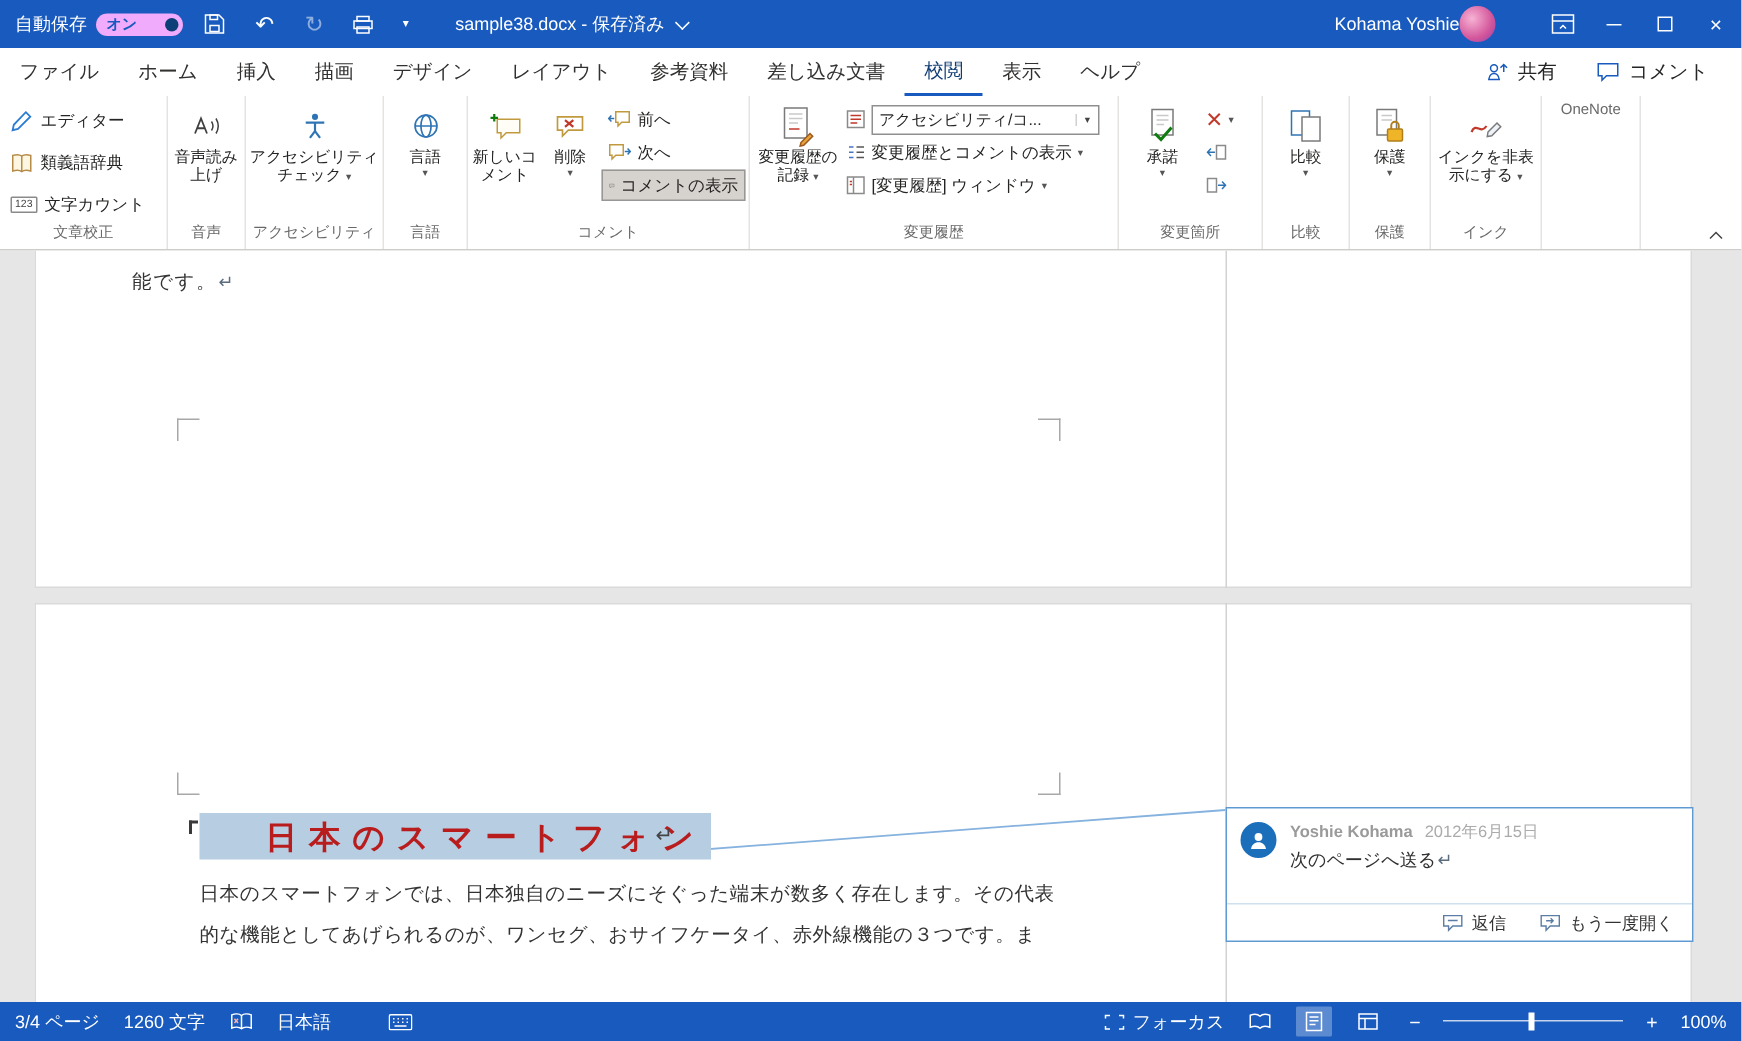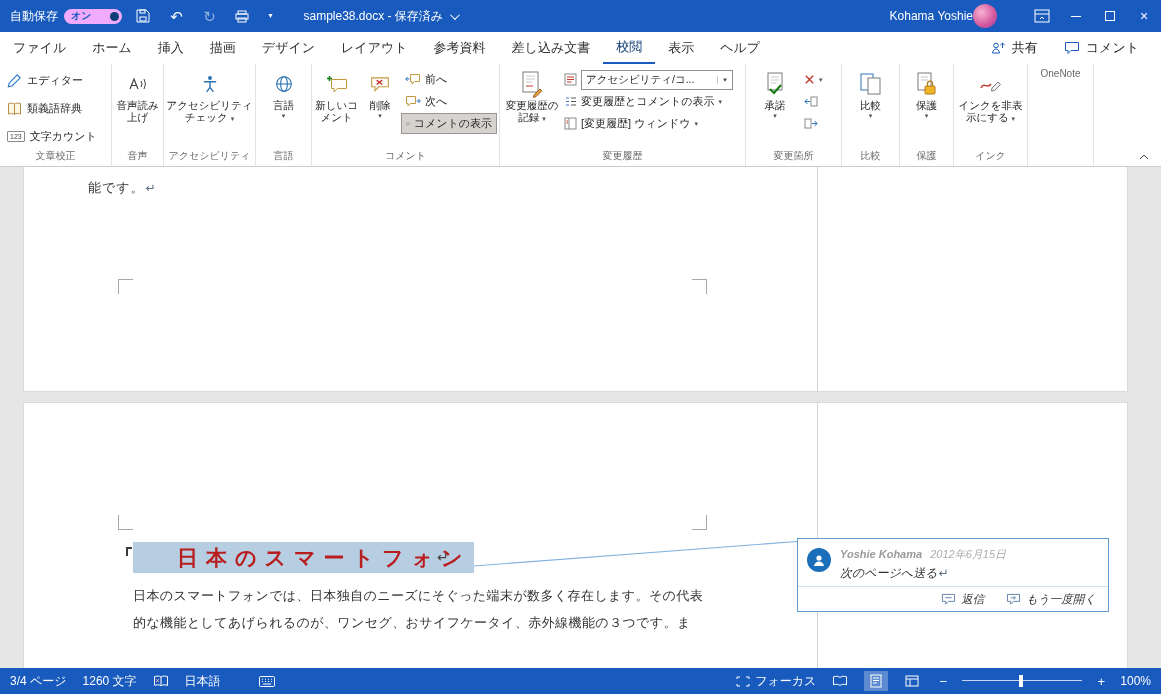--- a/index.html
+++ b/index.html
@@ -87,22 +87,22 @@
   .hl-text{font-size:21px;font-weight:600;color:#b91c1c;letter-spacing:8px;white-space:nowrap;margin-left:40px;}
   .h-pilcrow{position:absolute;left:436px;top:382px;font-size:14px;color:#444;}
   .anchor-mark{position:absolute;left:126px;top:380px;width:6px;height:9px;
     border-left:2px solid #3a3a3a;border-top:2px solid #3a3a3a;}
   .bodyline{position:absolute;left:133px;font-size:13px;letter-spacing:0.4px;white-space:nowrap;}
   .bl1{top:420px;}
   .bl2{top:447px;}
   .connector{position:absolute;left:0;top:0;pointer-events:none;}
 
   
-  .ccard{position:absolute;left:797px;top:371px;width:312px;height:74px;background:#fff;
-    border:1px solid #5f9bd2;font-size:11px;font-style:italic;}
+  .ccard{position:absolute;left:817px;top:371px;width:312px;height:90px;background:#fff;
+    border:1px solid #5f9bd2;font-size:11px;}
   .cc-avatar{position:absolute;left:9px;top:9px;width:24px;height:24px;border-radius:50%;
     background:#1b6fba;display:flex;align-items:center;justify-content:center;}
   .cc-head{position:absolute;left:42px;top:8px;white-space:nowrap;}
   .cc-name{color:#9a9a9a;font-weight:bold;}
   .cc-date{color:#ababab;margin-left:5px;}
   .cc-body{position:absolute;left:42px;top:26px;font-size:12px;color:#303030;}
   .cc-foot{position:absolute;left:0;right:0;bottom:0;height:25px;border-top:1px solid #cfe0ef;
     display:flex;align-items:center;justify-content:flex-end;gap:22px;padding:0 12px;}
   .cc-action{display:flex;align-items:center;gap:5px;color:#333;font-size:11.5px;}
 

